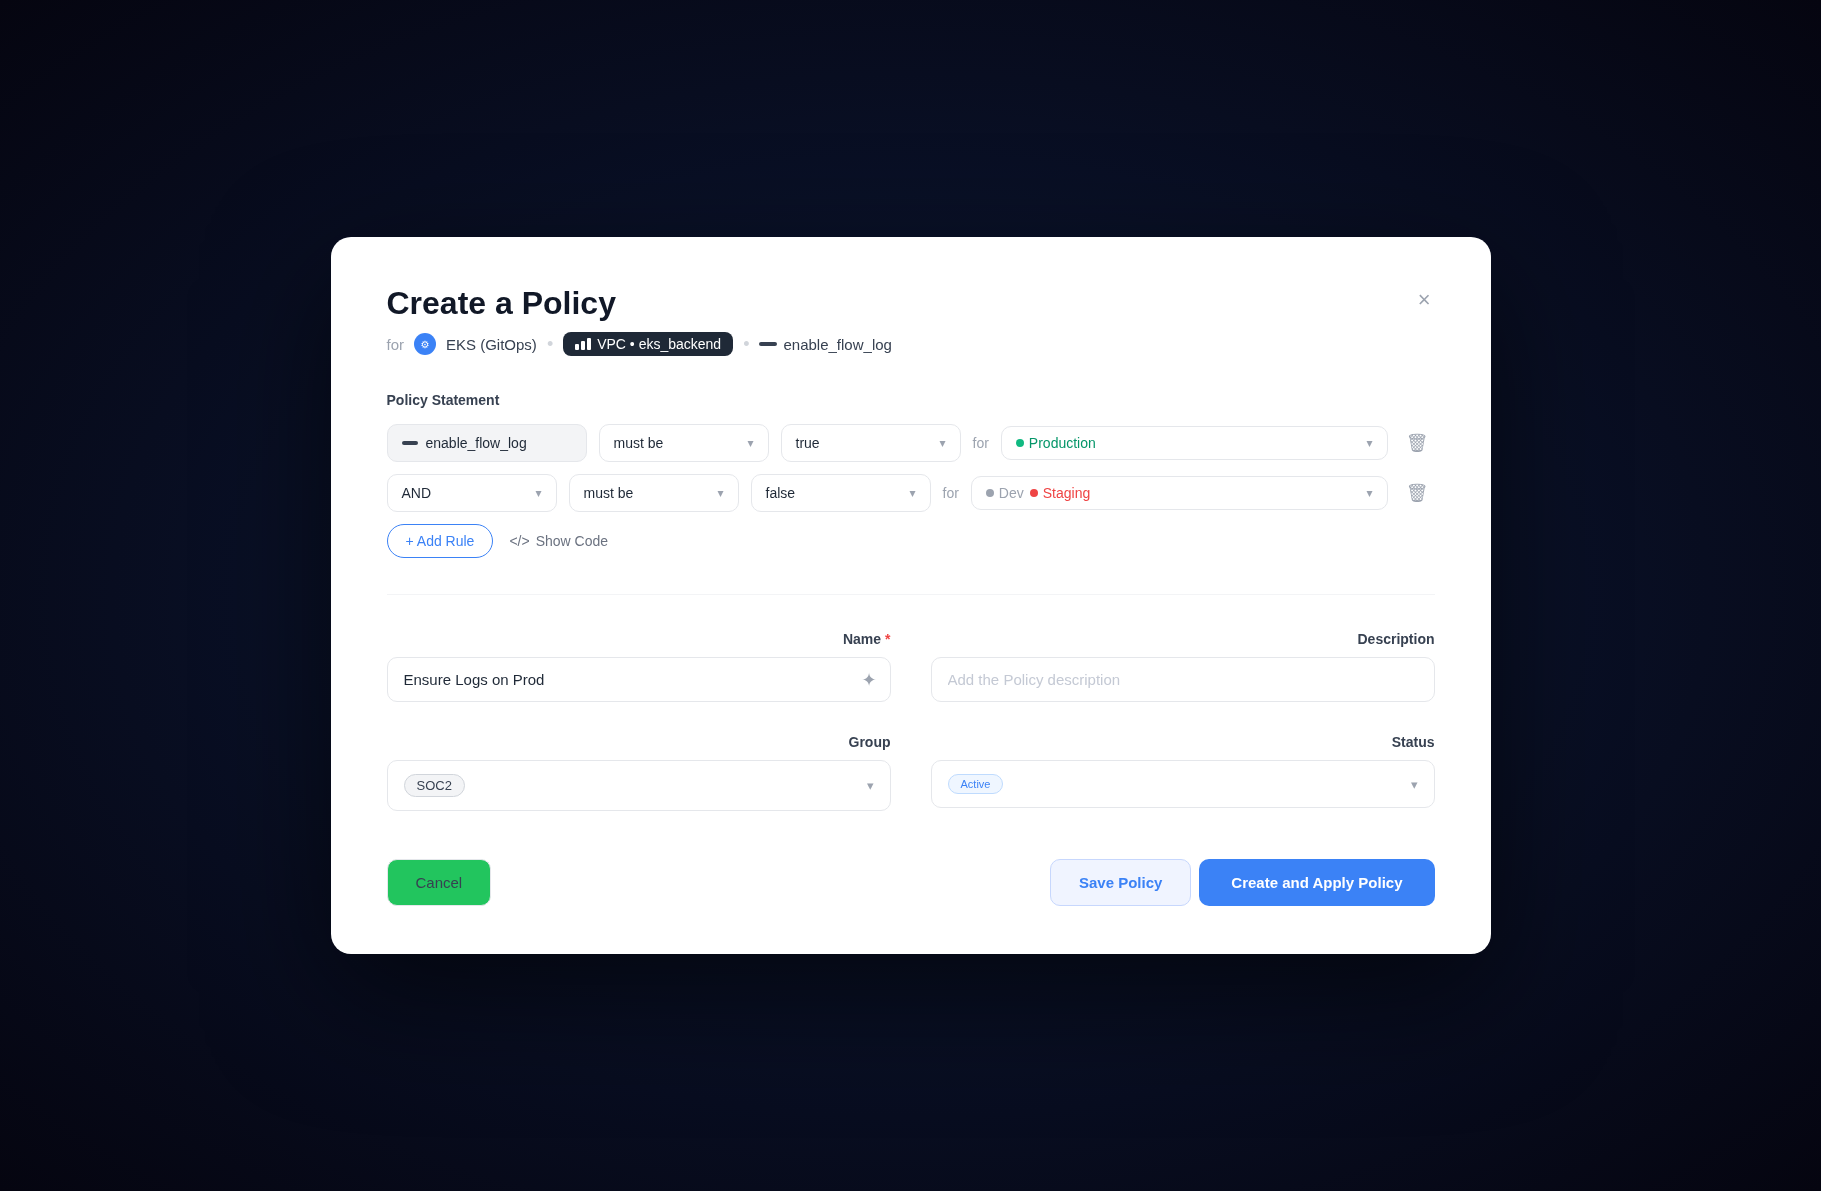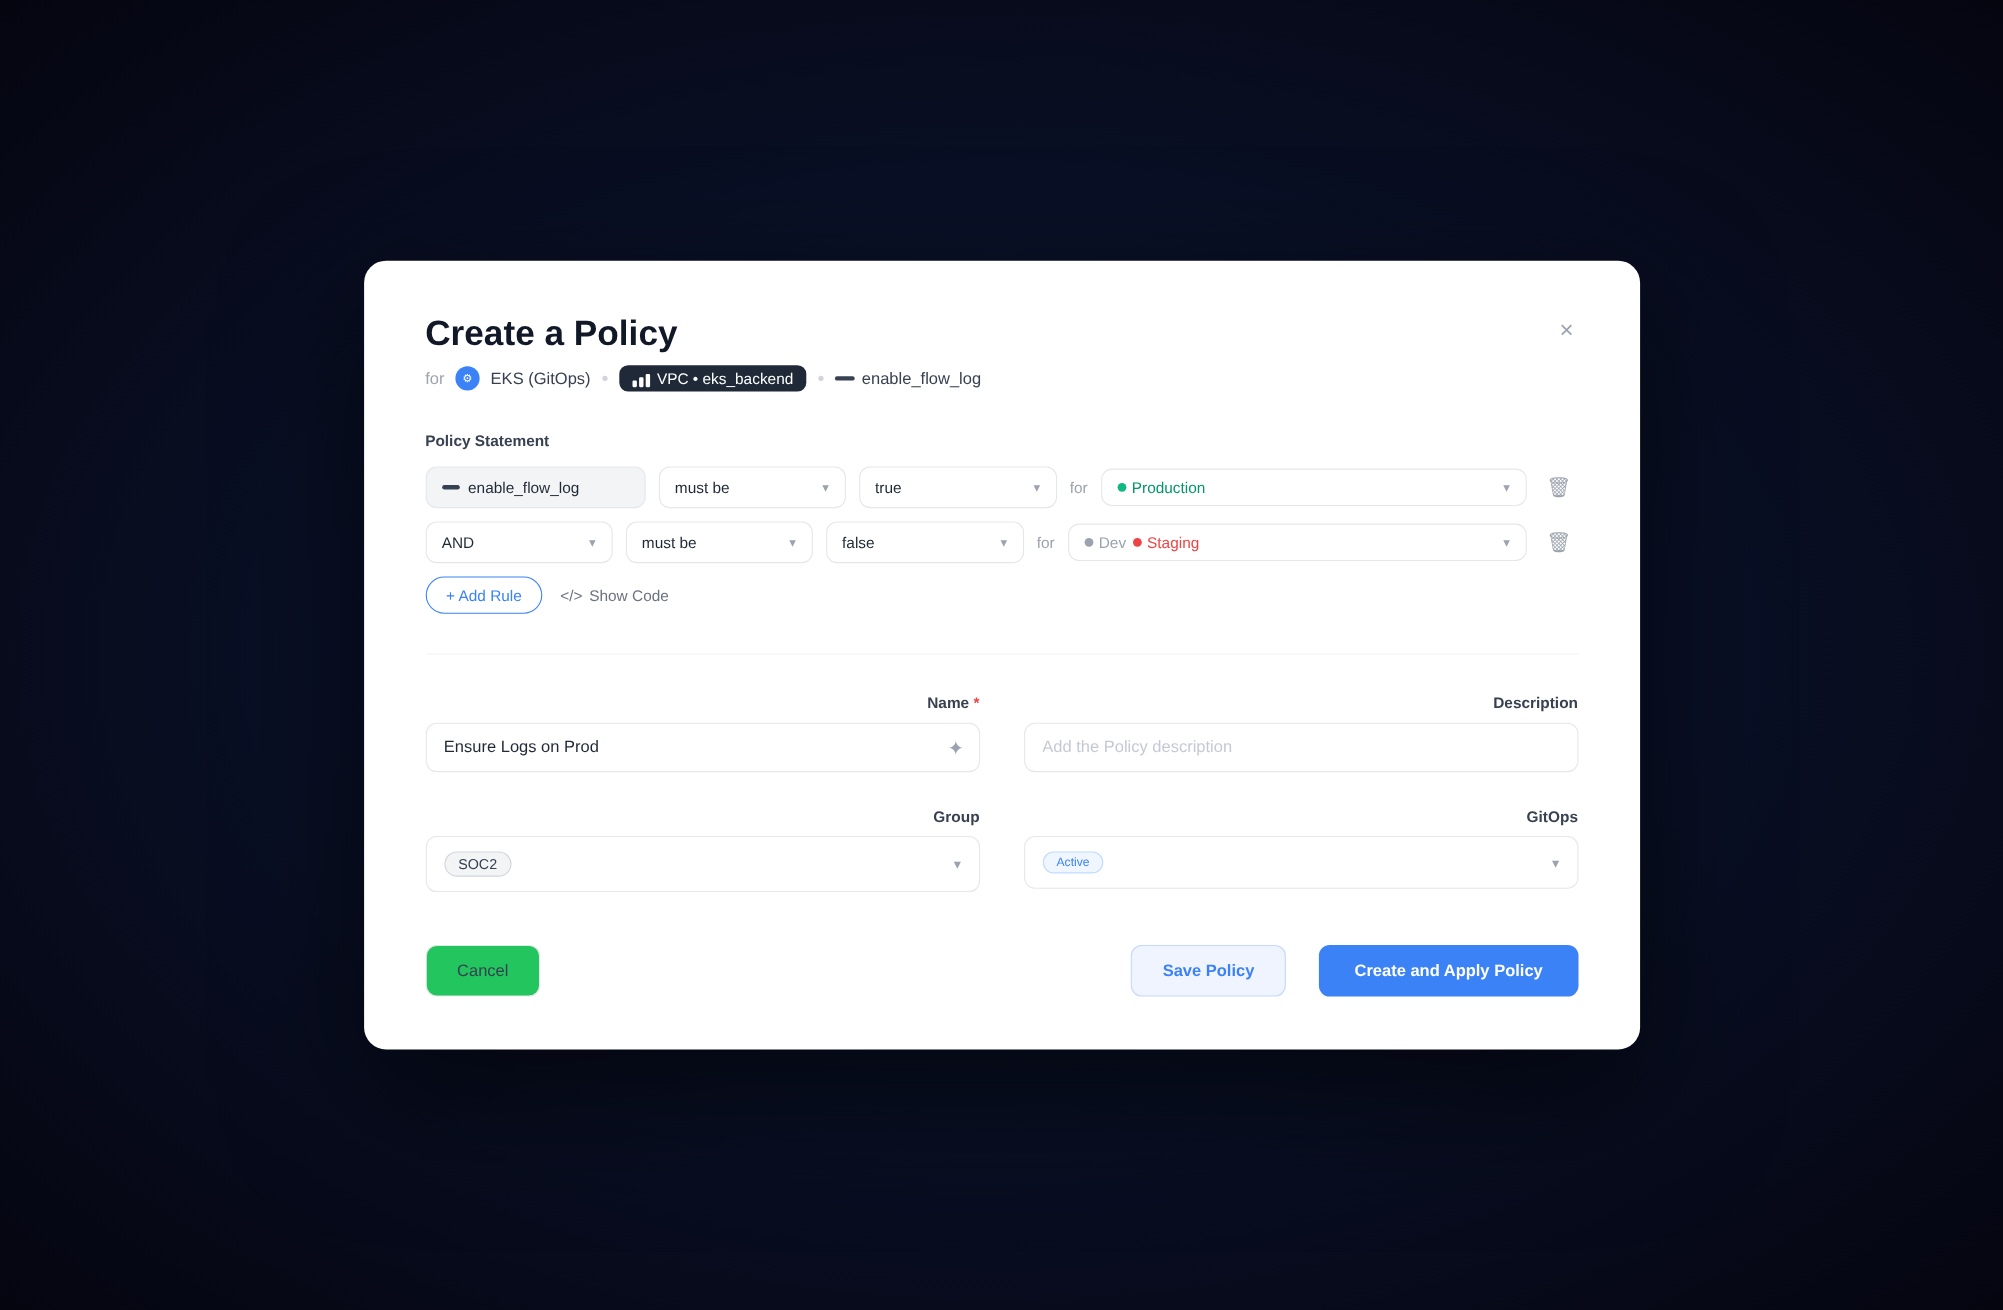--- a/index.html
+++ b/index.html
@@ -55,21 +55,21 @@
       color: #6b7280;
     }
 
     .subtitle-for {
       color: #9ca3af;
       font-size: 15px;
     }
 
     .subtitle-chip {
       display: flex;
-      align-items: flex-end;
+      align-items: center;
       gap: 6px;
       background: #1f2937;
       color: #ffffff;
       padding: 4px 12px;
       border-radius: 8px;
       font-size: 14px;
       font-weight: 500;
     }
 
     .subtitle-dot {
@@ -375,21 +375,21 @@
       color: #374151;
       border-radius: 10px;
       padding: 14px 28px;
       font-size: 15px;
       font-weight: 500;
       cursor: pointer;
     }
 
     .footer-right {
       display: flex;
-      gap: 30px;
+      gap: 8px;
     }
 
     .save-policy-btn {
       background: #f0f4ff;
       border: 1.5px solid #c7d7fd;
       color: #3b82f6;
       border-radius: 10px;
       padding: 14px 28px;
       font-size: 15px;
       font-weight: 600;
@@ -558,21 +558,21 @@
         <div class="form-select">
           <div class="select-tags">
             <span class="select-tag">SOC2</span>
           </div>
           <span class="select-chevron">▾</span>
         </div>
       </div>
 
       <div class="form-group">
         <div class="form-label">
-          <span>GitOps</span>
+          <span>Status</span>
         </div>
         <div class="form-select">
           <div class="select-tags">
             <span class="status-tag">Active</span>
           </div>
           <span class="select-chevron">▾</span>
         </div>
       </div>
     </div>
 

